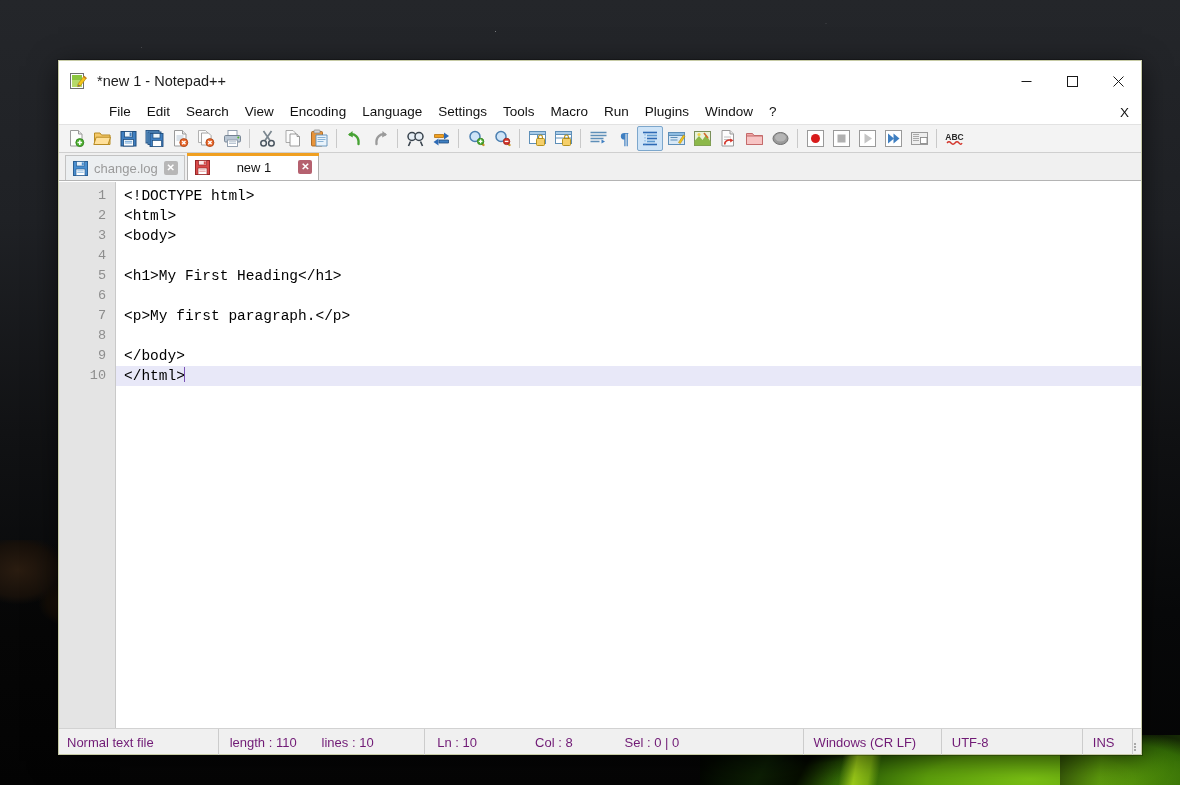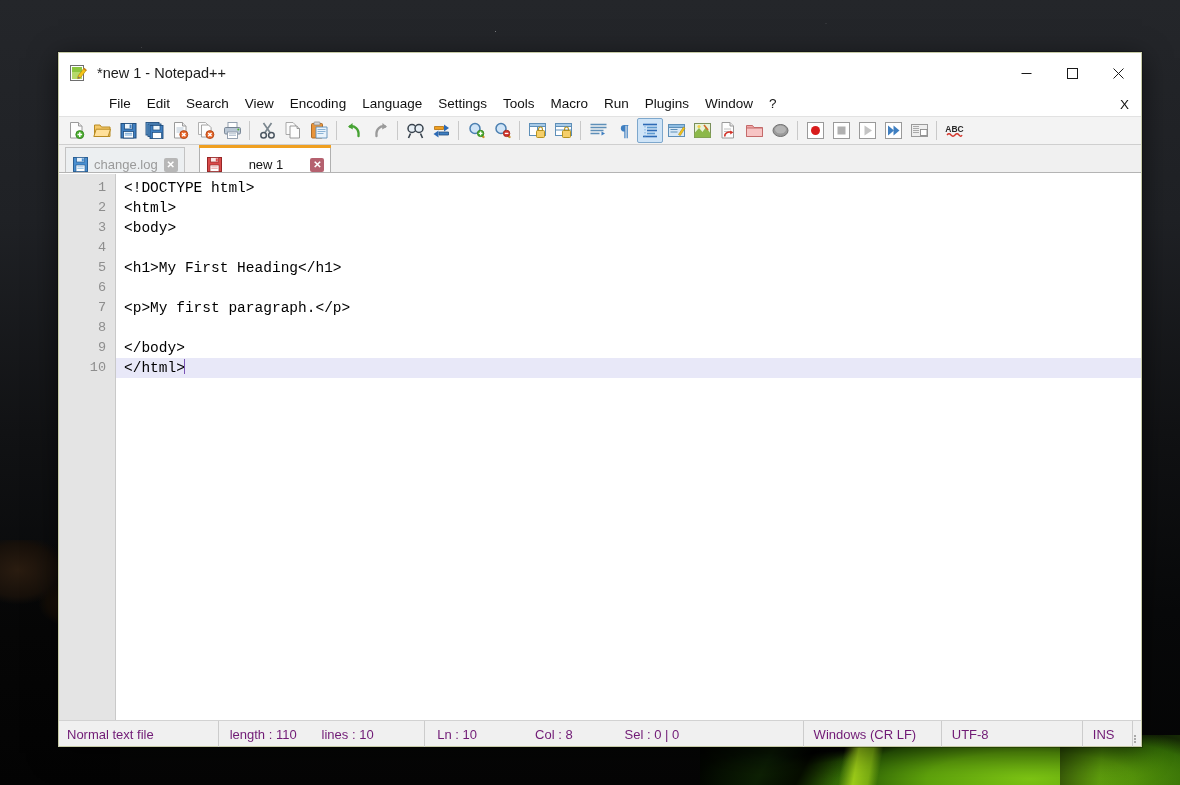--- a/index.html
+++ b/index.html
@@ -51,21 +51,21 @@
       #050505;
   }
   #wall-leaves::after {
     content: ""; position: absolute; right: 0; top: 0; width: 120px; height: 50px;
     background: linear-gradient(95deg, rgba(0,0,0,.55) 0%, rgba(0,0,0,.1) 35%, rgba(60,120,8,.35) 100%);
   }
 
   
   #npp-window {
     position: absolute;
-    left: 58px; top: 52px;
+    left: 58px; top: 60px;
     width: 1084px; height: 695px;
     background: #ffffff;
     border: 1px solid #c7cba6;
     box-shadow: 0 0 0 1px rgba(0,0,0,.25), 0 6px 26px rgba(0,0,0,.55);
     display: flex;
     flex-direction: column;
   }
 
   
   .titlebar {
@@ -156,30 +156,30 @@
     background: #f0f0f0;
     border-bottom: 1px solid #b4b4b4;
     display: flex;
     align-items: flex-end;
     padding-left: 6px;
     flex: 0 0 auto;
   }
   .tab {
     height: 25px;
     display: flex;
-    align-items: flex-end;
+    align-items: center;
     padding: 0 6px 0 7px;
     font-size: 13px;
     gap: 6px;
     cursor: default;
     position: relative;
     background: #e8e8e8;
     border: 1px solid #c3c3c3;
     border-bottom: none;
-    margin-right: 14px;
+    margin-right: 2px;
   }
   .tab.inactive { color: #9a9a9a; background: #eceff1; }
   .tab.active {
     background: #ffffff;
     color: #141414;
     height: 27px;
     border-color: #b0b0b0;
     z-index: 2;
     gap: 27px;
   }

